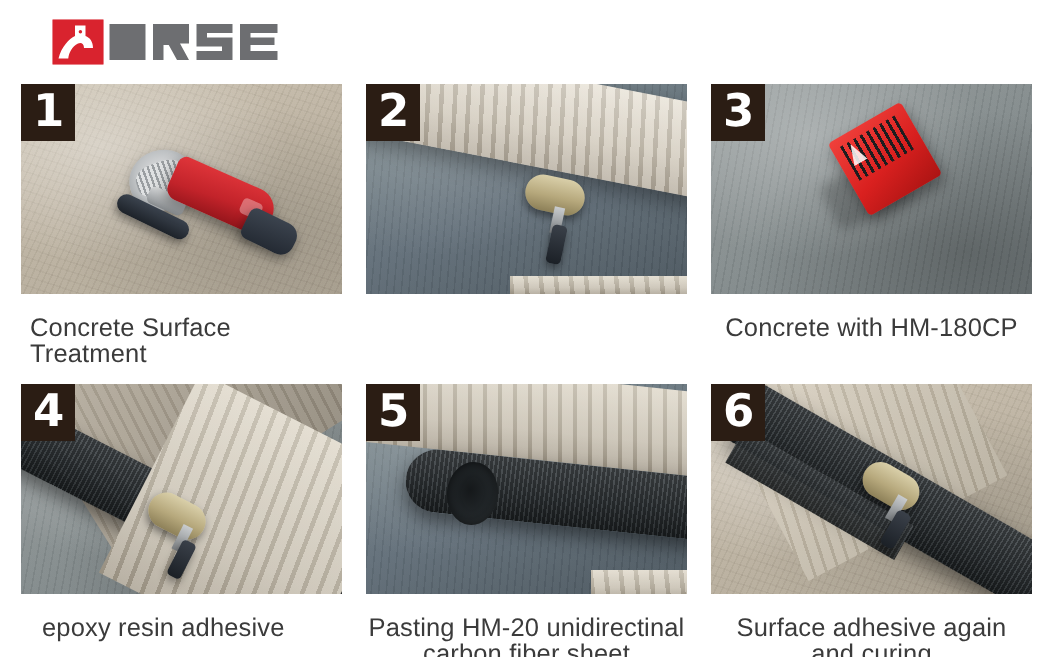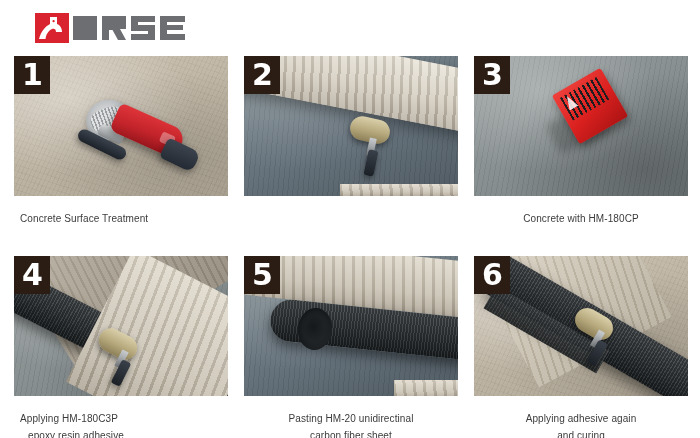--- a/index.html
+++ b/index.html
@@ -49,21 +49,21 @@
     font-family:"DejaVu Sans", sans-serif;
     font-weight:bold;
     font-size:30px;
     line-height:38px;
     text-align:center;
     letter-spacing:-1px;
     z-index:5;
   }
   .caption{
     margin-top:14px;
-    font-size:10px;
+    font-size:17px;
     color:#3b3b3b;
     line-height:17px;
     letter-spacing:0.1px;
   }
   .caption.left{text-align:left;padding-left:6px;}
   .caption.center{text-align:center;}
   .cap-line{display:block;}
 
   
   .scene{position:absolute;inset:0;}
@@ -256,21 +256,20 @@
                   background:repeating-linear-gradient(95deg,rgba(0,0,0,0.05) 0px,rgba(0,0,0,0.05) 2px,rgba(255,255,255,0.10) 2px,rgba(255,255,255,0.10) 7px),
                              linear-gradient(150deg,#b9b0a0,#8d8577);"></div>
       <div class="carbon" style="position:absolute;left:-20px;top:4px;width:270px;height:40px;transform:rotate(27deg);transform-origin:left center;box-shadow:0 6px 12px rgba(0,0,0,0.45);"></div>
       <div class="slab-top" style="left:120px;top:-8px;width:150px;height:150px;transform:rotate(27deg);transform-origin:left top;"></div>
       <div class="roller-head" style="left:84px;top:76px;transform:rotate(27deg);"></div>
       <div class="roller-neck" style="left:104px;top:94px;transform:rotate(27deg);"></div>
       <div class="roller-stick" style="left:102px;top:104px;transform:rotate(27deg);"></div>
       <div class="badge">4</div>
     </div>
     <div class="caption left">
-      <span class="cap-line">Applying HM-180C3P</span>
       <span class="cap-line" style="padding-left:8px;">epoxy resin adhesive</span>
     </div>
   </div>
 
   <div class="cell">
     <div class="photo">
       <div class="scene concrete-blue"></div>
       <div class="slab-top" style="left:-10px;top:-6px;width:240px;height:56px;transform:rotate(6deg);"></div>
       <div class="carbon" style="position:absolute;left:26px;top:52px;width:200px;height:42px;transform:rotate(6deg);border-radius:21px 4px 4px 21px;box-shadow:0 6px 12px rgba(0,0,0,0.45);"></div>
       <div style="position:absolute;left:54px;top:52px;width:34px;height:42px;transform:rotate(6deg);border-radius:50%;
@@ -292,17 +291,17 @@
                   background:repeating-linear-gradient(100deg,rgba(0,0,0,0.06) 0px,rgba(0,0,0,0.06) 2px,rgba(255,255,255,0.16) 2px,rgba(255,255,255,0.16) 8px),
                              linear-gradient(160deg,#ded5c4,#b0a795);"></div>
       <div class="carbon" style="position:absolute;left:22px;top:-4px;width:260px;height:44px;transform:rotate(30deg);transform-origin:left center;box-shadow:0 6px 14px rgba(0,0,0,0.45);"></div>
       <div class="carbon" style="position:absolute;left:16px;top:28px;width:130px;height:26px;transform:rotate(30deg);transform-origin:left center;opacity:.9;"></div>
       <div class="roller-head" style="left:100px;top:56px;transform:rotate(30deg);"></div>
       <div class="roller-neck" style="left:120px;top:74px;transform:rotate(30deg);"></div>
       <div class="roller-stick" style="left:118px;top:84px;transform:rotate(30deg);"></div>
       <div class="badge">6</div>
     </div>
     <div class="caption center">
-      <span class="cap-line">Applying adhesive again</span>
+      <span class="cap-line">Surface adhesive again</span>
       <span class="cap-line">and curing</span>
     </div>
   </div>
 </div>
 
 </body></html>

